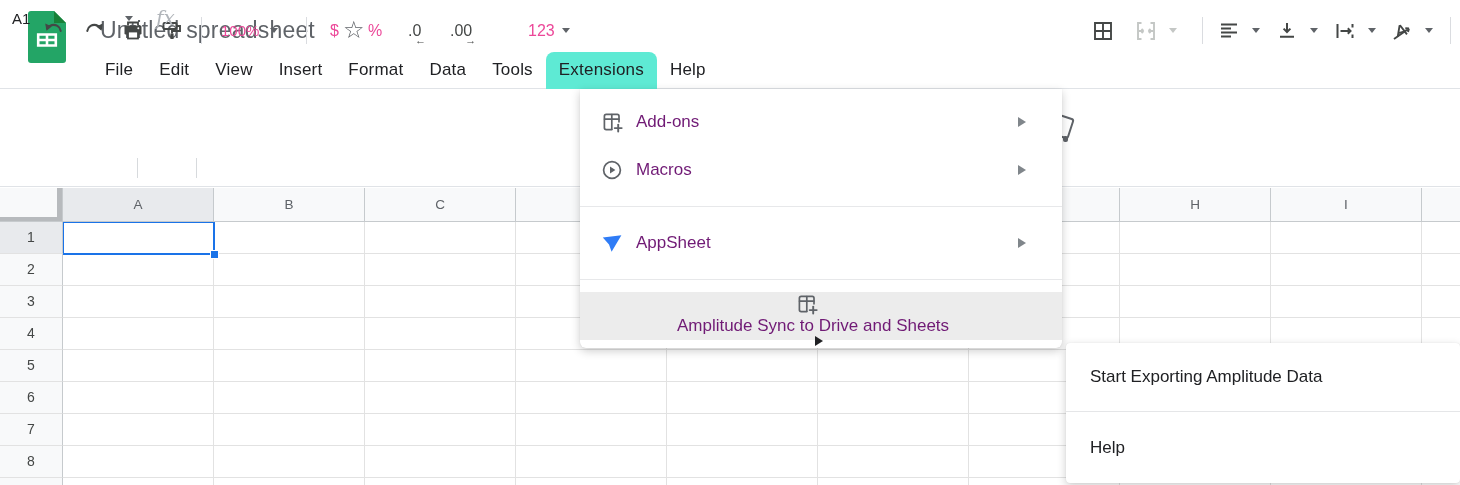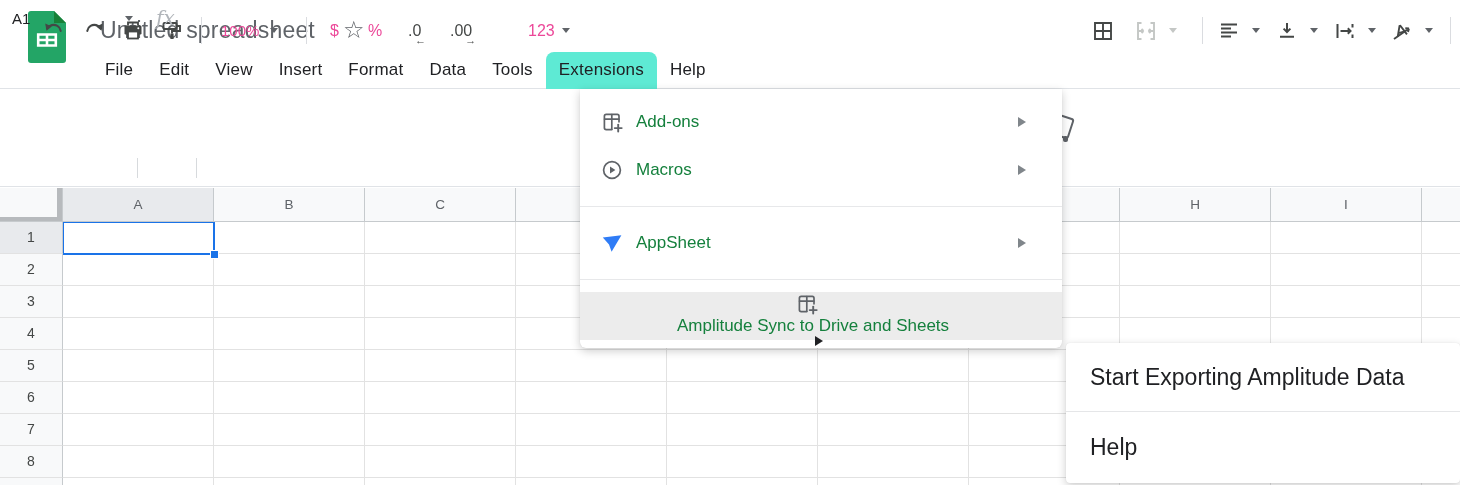--- a/index.html
+++ b/index.html
@@ -61,32 +61,32 @@
     background-image:
       repeating-linear-gradient(to right,transparent 0 150px,#e2e2e2 150px 151px),
       repeating-linear-gradient(to bottom,transparent 0 31px,#e2e2e2 31px 32px);}
   .selbox{left:62px;top:221px;width:153px;height:34px;box-sizing:border-box;border:2px solid #1a73e8;z-index:5;}
   .fillhandle{left:210px;top:250px;width:7px;height:7px;background:#1a73e8;border:1px solid #fff;z-index:5;cursor:crosshair;}
 
   
   .ctx{position:absolute;background:#fff;box-shadow:0 3px 10px rgba(0,0,0,.2),0 0 1px rgba(0,0,0,.12);}
   #ext-menu{left:580px;top:89px;width:482px;padding:9px 0 8px;border-radius:0 0 6px 6px;z-index:50;}
   .cm-item{height:48px;display:flex;align-items:center;padding:0 36px 0 20px;font-size:17px;
-           color:#15803d;cursor:pointer;white-space:nowrap;}
+           color:#701a75;cursor:pointer;white-space:nowrap;}
   .cm-item.hl{background:#ececec;flex-direction:column;}
   .cm-icon{width:24px;height:24px;margin-right:12px;display:flex;align-items:center;justify-content:center;
            color:#5f6368;flex:0 0 24px;}
   .cm-label{flex:1;}
   .cm-arrow{width:0;height:0;border-left:8px solid #80868b;border-top:5px solid transparent;
             border-bottom:5px solid transparent;margin-left:12px;}
   .cm-item.hl .cm-arrow{border-left-color:#202124;}
   .cm-div{height:1px;background:#e7e8ea;margin:12px 0;}
   #amp-submenu{left:1066px;top:343px;width:394px;height:140px;border-radius:4px;z-index:55;
                display:flex;flex-direction:column;overflow:hidden;}
-  .sm-item{display:flex;align-items:center;padding:0 24px;font-size:23px;color:#202124;cursor:pointer;white-space:nowrap;}
+  .sm-item{display:flex;align-items:center;padding:0 24px;font-size:17px;color:#202124;cursor:pointer;white-space:nowrap;}
   .sm-item.first{height:68px;flex:0 0 68px;}
   .sm-item.last{flex:1;}
   .sm-div{height:1px;background:#e5e6e8;flex:0 0 1px;}
 </style>
 </head>
 <body>
 
 <div id="app">
 
   <div class="abs topbar"></div>

